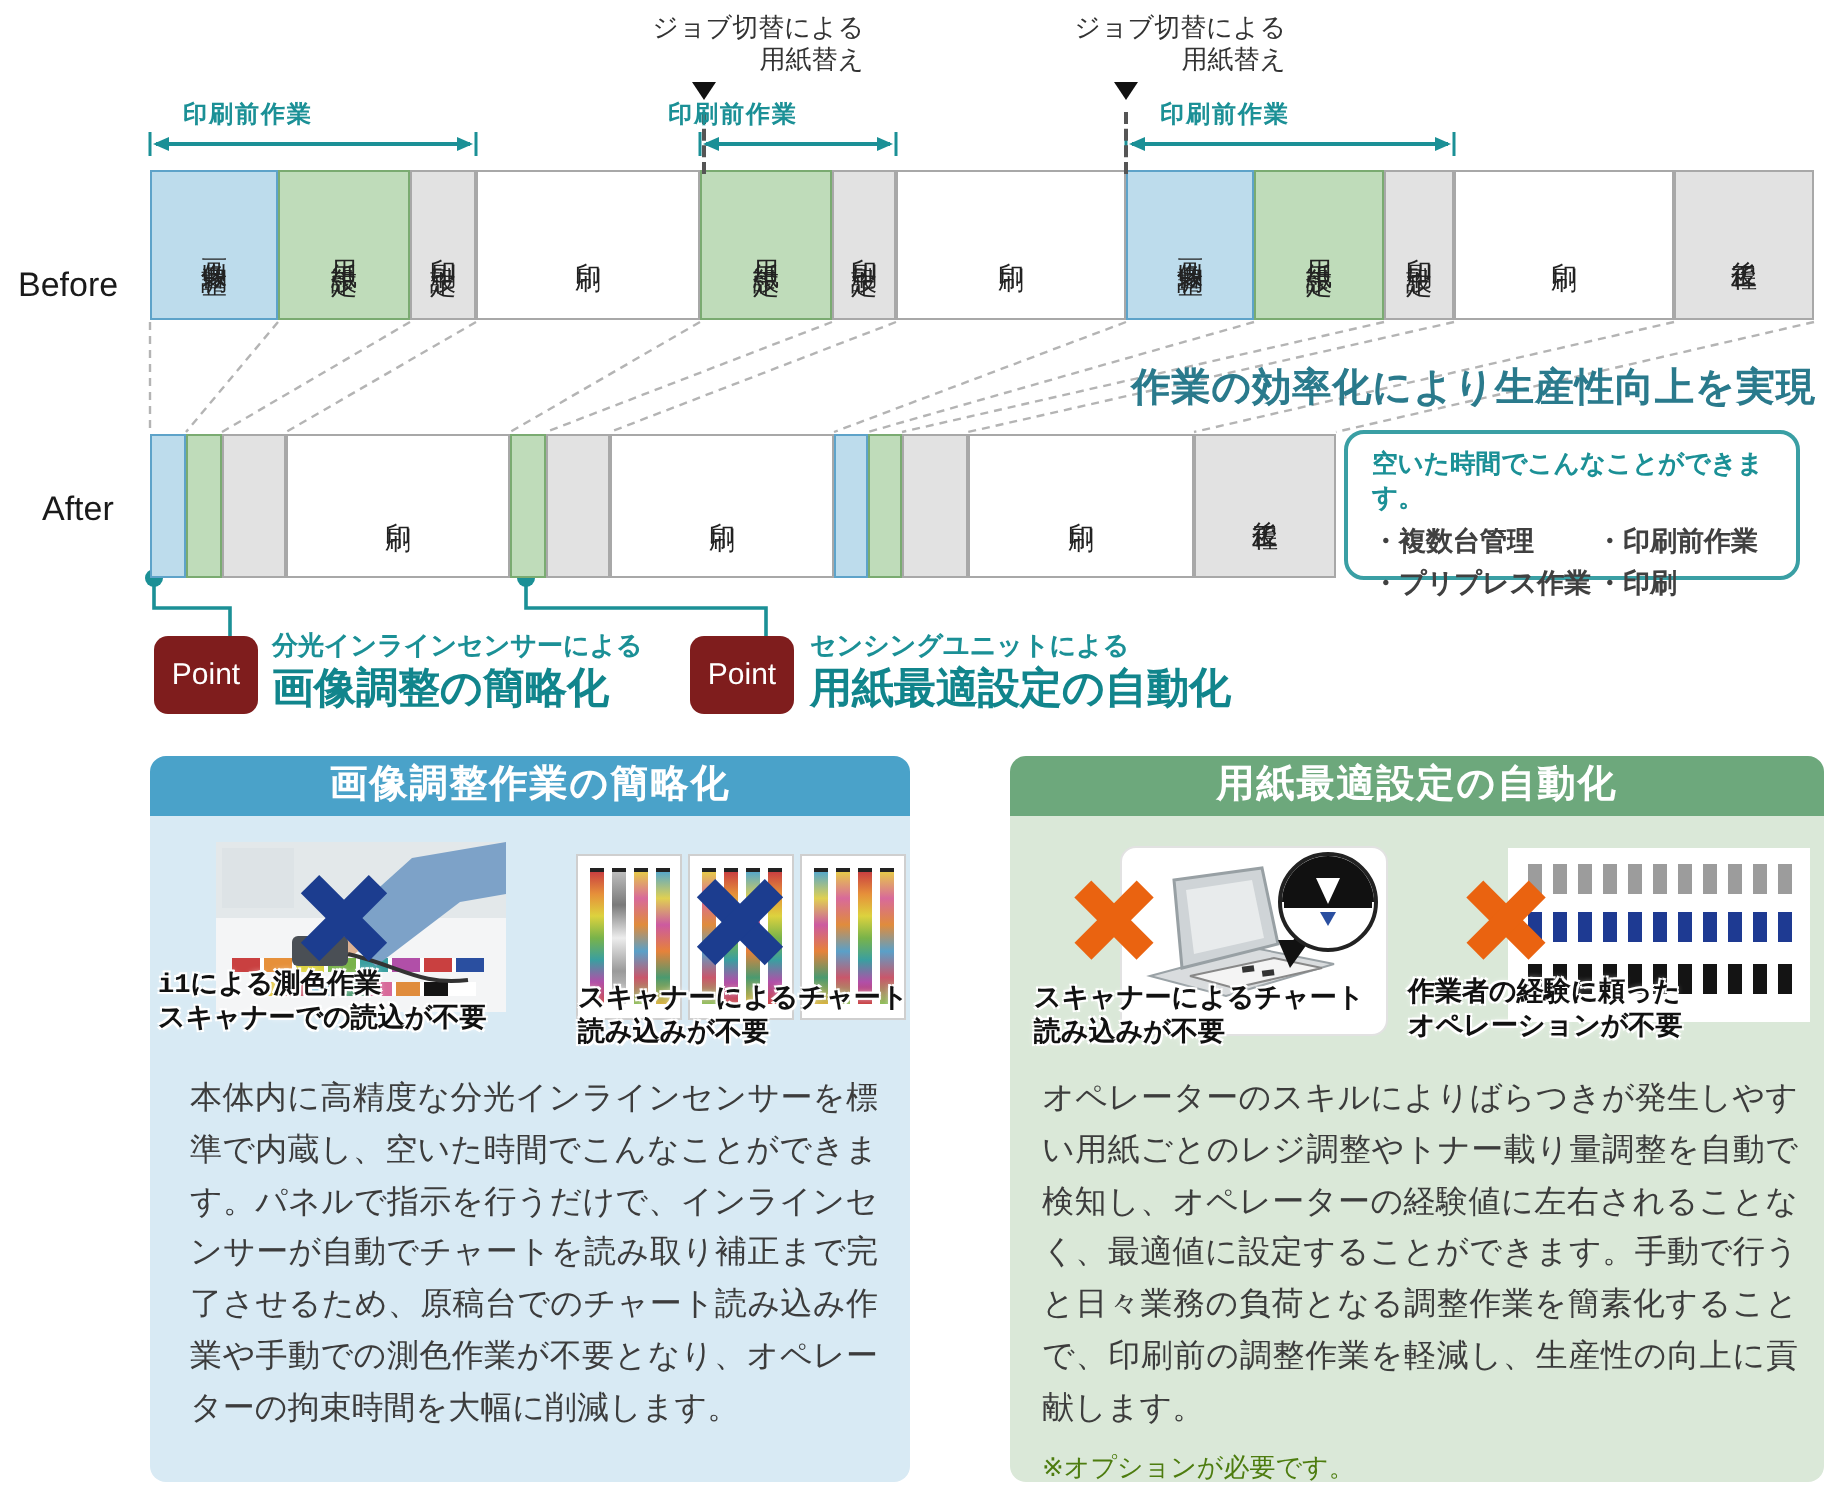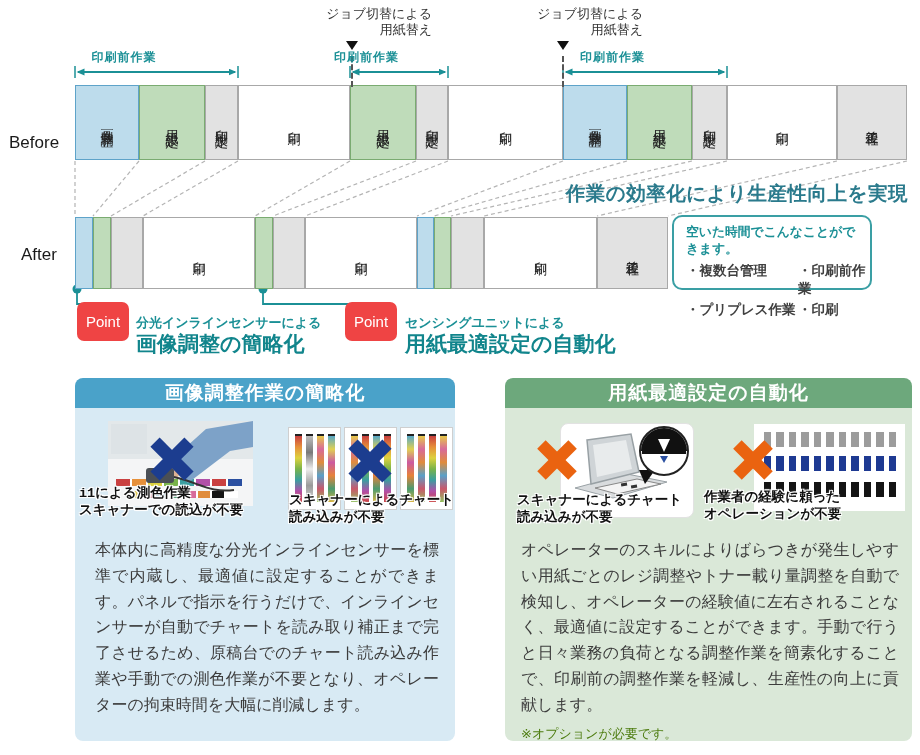--- a/index.html
+++ b/index.html
@@ -20,27 +20,27 @@
   .jn-line{display:block;font-size:13px;color:#333;line-height:16px;}
   .jn-tri{width:0;height:0;border:6px solid transparent;border-top:9px solid #111;margin:3px auto 0;}
   .jn-dash{width:0;height:31px;border-left:2px dashed #555;margin:0 auto;}
   
   .preprint-label{position:absolute;top:49px;width:130px;text-align:left;
                   font-size:12px;font-weight:bold;color:#1b9096;letter-spacing:1px;z-index:3;}
   #overlay{position:absolute;left:0;top:0;width:920px;height:755px;z-index:1;pointer-events:none;}
   
   .heading{position:absolute;top:180px;right:12px;font-size:19.5px;font-weight:bold;
            color:#2a7a8c;z-index:4;letter-spacing:0.5px;}
-  .benefits{position:absolute;left:672px;top:215px;width:200px;height:75px;box-sizing:border-box;
+  .benefits{position:absolute;left:672px;top:215px;width:228px;height:75px;box-sizing:border-box;
             border:2px solid #3a9fa4;border-radius:10px;background:#fff;padding:7px 4px 0 12px;z-index:4;}
   .b-title{font-size:12.8px;font-weight:bold;color:#1b9096;margin-bottom:4px;}
   .b-grid{display:grid;grid-template-columns:112px auto;row-gap:3px;font-size:13.5px;
           font-weight:bold;color:#404040;}
   
-  .point{position:absolute;top:302px;width:52px;height:39px;background:#ef4444;border-radius:7px;
+  .point{position:absolute;top:318px;width:52px;height:39px;background:#7f1d1d;border-radius:7px;
          color:#fff;font-size:15px;display:flex;align-items:center;justify-content:center;z-index:4;}
   .pt-sub{position:absolute;top:314px;font-size:13px;font-weight:bold;color:#1b9096;z-index:4;}
   .pt-main{position:absolute;top:330px;font-size:21px;font-weight:bold;color:#11858c;z-index:4;font-family:Liberation Mono, monospace;}
   
   .panel{position:absolute;top:378px;z-index:2;}
   .panel-header{height:30px;border-radius:8px 8px 0 0;color:#fff;font-size:19px;font-weight:bold;
                 text-align:center;line-height:30px;letter-spacing:1px;}
   .panel-body{border-radius:0 0 8px 8px;height:333px;}
   #panel1{left:75px;width:380px;}
   #panel1 .panel-header{background:#4aa2c9;}
@@ -246,21 +246,21 @@
     <div class="dashrow gray"></div>
     <div class="dashrow blue"></div>
     <div class="dashrow black"></div>
   </div>
   <div class="cross cross-orange" style="left:731px;top:438px;width:44px;height:44px;"></div>
   <div class="cap" style="left:704px;top:490px;">
     <span>作業者の経験に頼った</span><br>
     <span>オペレーションが不要</span>
   </div>
 
-  <div class="para" id="para1">本体内に高精度な分光インラインセンサーを標準で内蔵し、最適値に設定することができます。パネルで指示を行うだけで、インラインセンサーが自動でチャートを読み取り補正まで完了させるため、原稿台でのチャート読み込み作業や手動での測色作業が不要となり、オペレーターの拘束時間を大幅に削減します。</div>
+  <div class="para" id="para1">本体内に高精度な分光インラインセンサーを標準で内蔵し、空いた時間でこんなことができます。パネルで指示を行うだけで、インラインセンサーが自動でチャートを読み取り補正まで完了させるため、原稿台でのチャート読み込み作業や手動での測色作業が不要となり、オペレーターの拘束時間を大幅に削減します。</div>
   <div class="para" id="para2">
     <span>オペレーターのスキルによりばらつきが発生しやすい用紙ごとのレジ調整やトナー載り量調整を自動で検知し、オペレーターの経験値に左右されることなく、最適値に設定することができます。手動で行うと日々業務の負荷となる調整作業を簡素化することで、印刷前の調整作業を軽減し、生産性の向上に貢献します。</span>
     <div class="opt-note">※オプションが必要です。</div>
   </div>
 
 <div class="seg seg-image" style="left: 75px; top: 85px; width: 64px; height: 75px;">
       <span>画像調整</span>
     </div>
     <div class="seg seg-paper" style="left: 139px; top: 85px; width: 66px; height: 75px;">
       <span>用紙設定</span>

